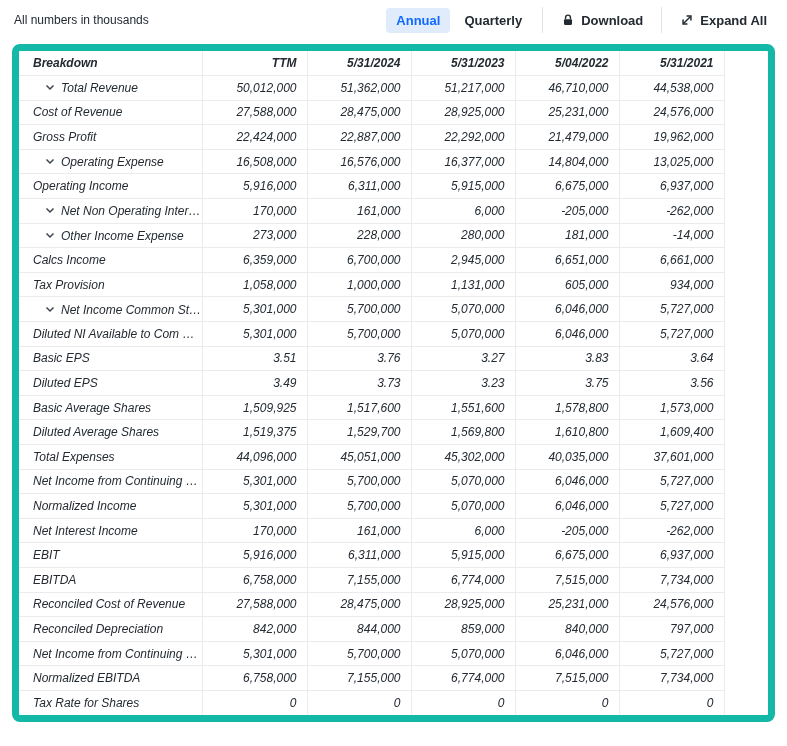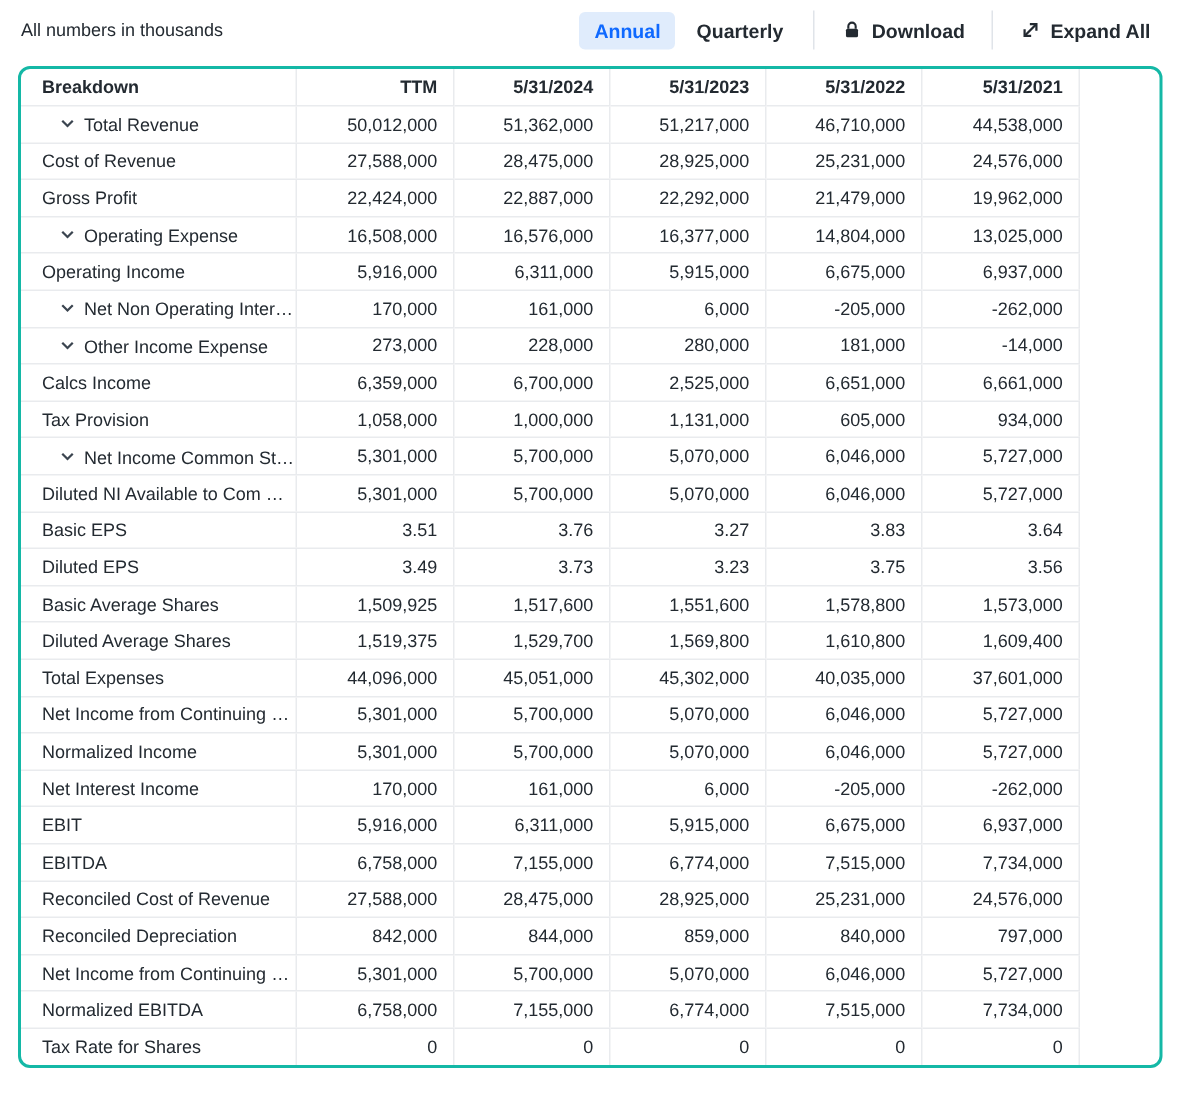--- a/index.html
+++ b/index.html
@@ -31,24 +31,25 @@
     border: none; background: transparent; cursor: pointer;
     font-family: "Liberation Sans", sans-serif;
     font-size: 13px; font-weight: bold; color: #232a31;
     display: flex; gap: 6px; padding: 5px 8px;
   }
   .tool-btn svg { display: block; }
   
   .table-wrap {
     margin: 4px 12px 0 12px;
     width: 763px;
-    border: 2px solid #14b8a6;
+    border: 7px solid #14b8a6;
     border-radius: 8px;
     overflow: hidden;
     background: #fff;
+    font-style: italic;
   }
   table.fin-table {
     width: 100%;
     border-collapse: collapse;
     table-layout: fixed;
     font-size: 12px;
   }
   .fin-table th, .fin-table td {
     height: 24.6px;
     border-bottom: 1px solid #e9ebee;
@@ -117,21 +118,21 @@
         <col style="width:104px">
         <col style="width:105px">
         <col>
     </colgroup>
     <thead>
       <tr>
         <th class="label-head">Breakdown</th>
         <th>TTM</th>
         <th>5/31/2024</th>
         <th>5/31/2023</th>
-        <th>5/31/2022</th>
+        <th>5/04/2022</th>
         <th>5/31/2021</th>
         <th class="spacer-head"></th>
       </tr>
     </thead>
     <tbody>
         <tr>
           <td class="label-cell expandable"><span class="chev"><svg width="10" height="7" viewBox="0 0 10 7" fill="none" stroke="#3b4550" stroke-width="1.5">
                 <polyline points="1.5,1.5 5,5 8.5,1.5"></polyline>
               </svg></span><span>Total Revenue</span></td>
           <td class="value-cell">50,012,000</td>
@@ -198,21 +199,21 @@
           <td class="value-cell">228,000</td>
           <td class="value-cell">280,000</td>
           <td class="value-cell">181,000</td>
           <td class="value-cell">-14,000</td>
           <td class="spacer-cell"></td>
         </tr>
         <tr>
           <td class="label-cell"><span>Calcs Income</span></td>
           <td class="value-cell">6,359,000</td>
           <td class="value-cell">6,700,000</td>
-          <td class="value-cell">2,525,000</td>
+          <td class="value-cell">2,945,000</td>
           <td class="value-cell">6,651,000</td>
           <td class="value-cell">6,661,000</td>
           <td class="spacer-cell"></td>
         </tr>
         <tr>
           <td class="label-cell"><span>Tax Provision</span></td>
           <td class="value-cell">1,058,000</td>
           <td class="value-cell">1,000,000</td>
           <td class="value-cell">1,131,000</td>
           <td class="value-cell">605,000</td>

